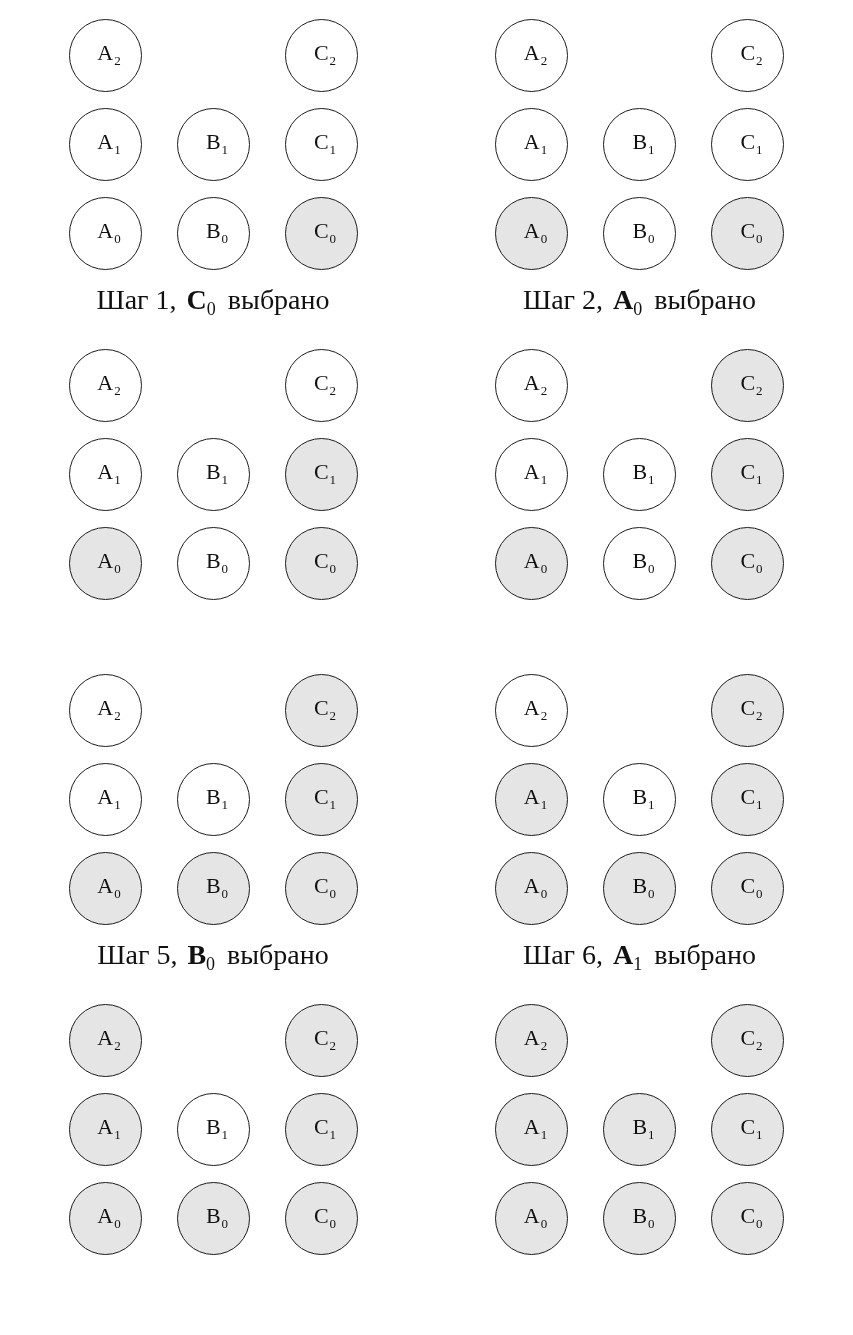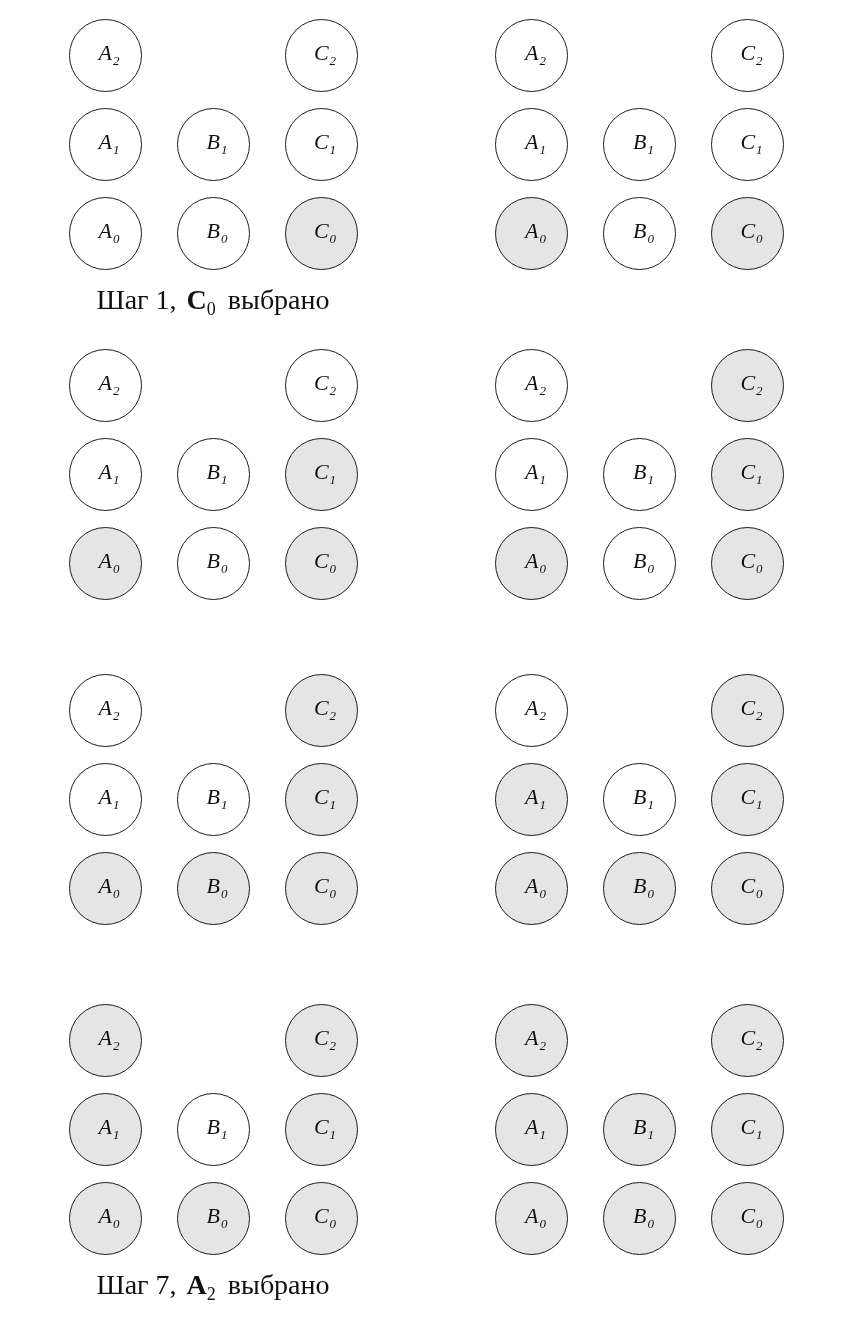--- a/index.html
+++ b/index.html
@@ -25,21 +25,20 @@
     align-items: center;
     box-sizing: border-box;
     padding-top: 19px;
   }
   .board {
     display: grid;
     grid-template-columns: repeat(3, 73px);
     grid-template-rows: repeat(3, 73px);
     column-gap: 35px;
     row-gap: 16px;
-    font-style: italic;
   }
   .circle {
     width: 73px;
     height: 73px;
     box-sizing: border-box;
     border: 1.6px solid #1d1d1d;
     border-radius: 50%;
     background: #ffffff;
     display: flex;
     align-items: center;
@@ -128,20 +127,21 @@
         <div class="circle shaded" style="grid-area: 3 / 1;">
           <span class="lbl"><span>A</span><sub>0</sub></span>
         </div>
         <div class="circle" style="grid-area: 3 / 2;">
           <span class="lbl"><span>B</span><sub>0</sub></span>
         </div>
         <div class="circle shaded" style="grid-area: 3 / 3;">
           <span class="lbl"><span>C</span><sub>0</sub></span>
         </div>
       </div>
+    <p class="caption"><span class="step">Шаг 2,</span><span class="sel"><b>A</b><sub>0</sub></span><span class="suffix">выбрано</span></p>
   </section>
 
   <section class="panel">
     <div class="board">
         <div class="circle" style="grid-area: 1 / 1;">
           <span class="lbl"><span>A</span><sub>2</sub></span>
         </div>
         <div class="circle" style="grid-area: 1 / 3;">
           <span class="lbl"><span>C</span><sub>2</sub></span>
         </div>
@@ -215,20 +215,21 @@
         <div class="circle shaded" style="grid-area: 3 / 1;">
           <span class="lbl"><span>A</span><sub>0</sub></span>
         </div>
         <div class="circle shaded" style="grid-area: 3 / 2;">
           <span class="lbl"><span>B</span><sub>0</sub></span>
         </div>
         <div class="circle shaded" style="grid-area: 3 / 3;">
           <span class="lbl"><span>C</span><sub>0</sub></span>
         </div>
       </div>
+    <p class="caption"><span class="step">Шаг 5,</span><span class="sel"><b>B</b><sub>0</sub></span><span class="suffix">выбрано</span></p>
   </section>
 
   <section class="panel">
     <div class="board">
         <div class="circle" style="grid-area: 1 / 1;">
           <span class="lbl"><span>A</span><sub>2</sub></span>
         </div>
         <div class="circle shaded" style="grid-area: 1 / 3;">
           <span class="lbl"><span>C</span><sub>2</sub></span>
         </div>
@@ -244,20 +245,21 @@
         <div class="circle shaded" style="grid-area: 3 / 1;">
           <span class="lbl"><span>A</span><sub>0</sub></span>
         </div>
         <div class="circle shaded" style="grid-area: 3 / 2;">
           <span class="lbl"><span>B</span><sub>0</sub></span>
         </div>
         <div class="circle shaded" style="grid-area: 3 / 3;">
           <span class="lbl"><span>C</span><sub>0</sub></span>
         </div>
       </div>
+    <p class="caption"><span class="step">Шаг 6,</span><span class="sel"><b>A</b><sub>1</sub></span><span class="suffix">выбрано</span></p>
   </section>
 
   <section class="panel">
     <div class="board">
         <div class="circle shaded" style="grid-area: 1 / 1;">
           <span class="lbl"><span>A</span><sub>2</sub></span>
         </div>
         <div class="circle shaded" style="grid-area: 1 / 3;">
           <span class="lbl"><span>C</span><sub>2</sub></span>
         </div>
@@ -273,21 +275,20 @@
         <div class="circle shaded" style="grid-area: 3 / 1;">
           <span class="lbl"><span>A</span><sub>0</sub></span>
         </div>
         <div class="circle shaded" style="grid-area: 3 / 2;">
           <span class="lbl"><span>B</span><sub>0</sub></span>
         </div>
         <div class="circle shaded" style="grid-area: 3 / 3;">
           <span class="lbl"><span>C</span><sub>0</sub></span>
         </div>
       </div>
-    <p class="caption"><span class="step">Шаг 7,</span><span class="sel"><b>A</b><sub>2</sub></span><span class="suffix">выбрано</span></p>
   </section>
 
   <section class="panel">
     <div class="board">
         <div class="circle shaded" style="grid-area: 1 / 1;">
           <span class="lbl"><span>A</span><sub>2</sub></span>
         </div>
         <div class="circle shaded" style="grid-area: 1 / 3;">
           <span class="lbl"><span>C</span><sub>2</sub></span>
         </div>

